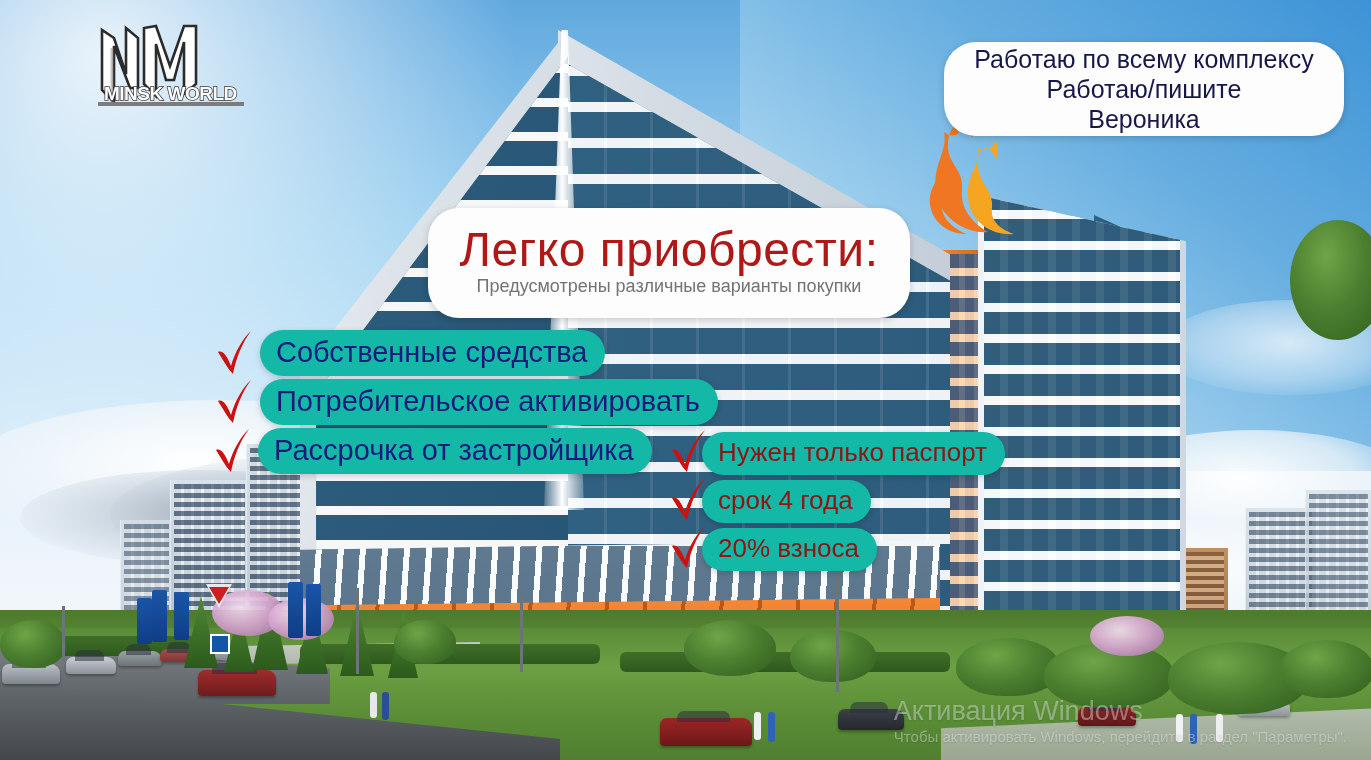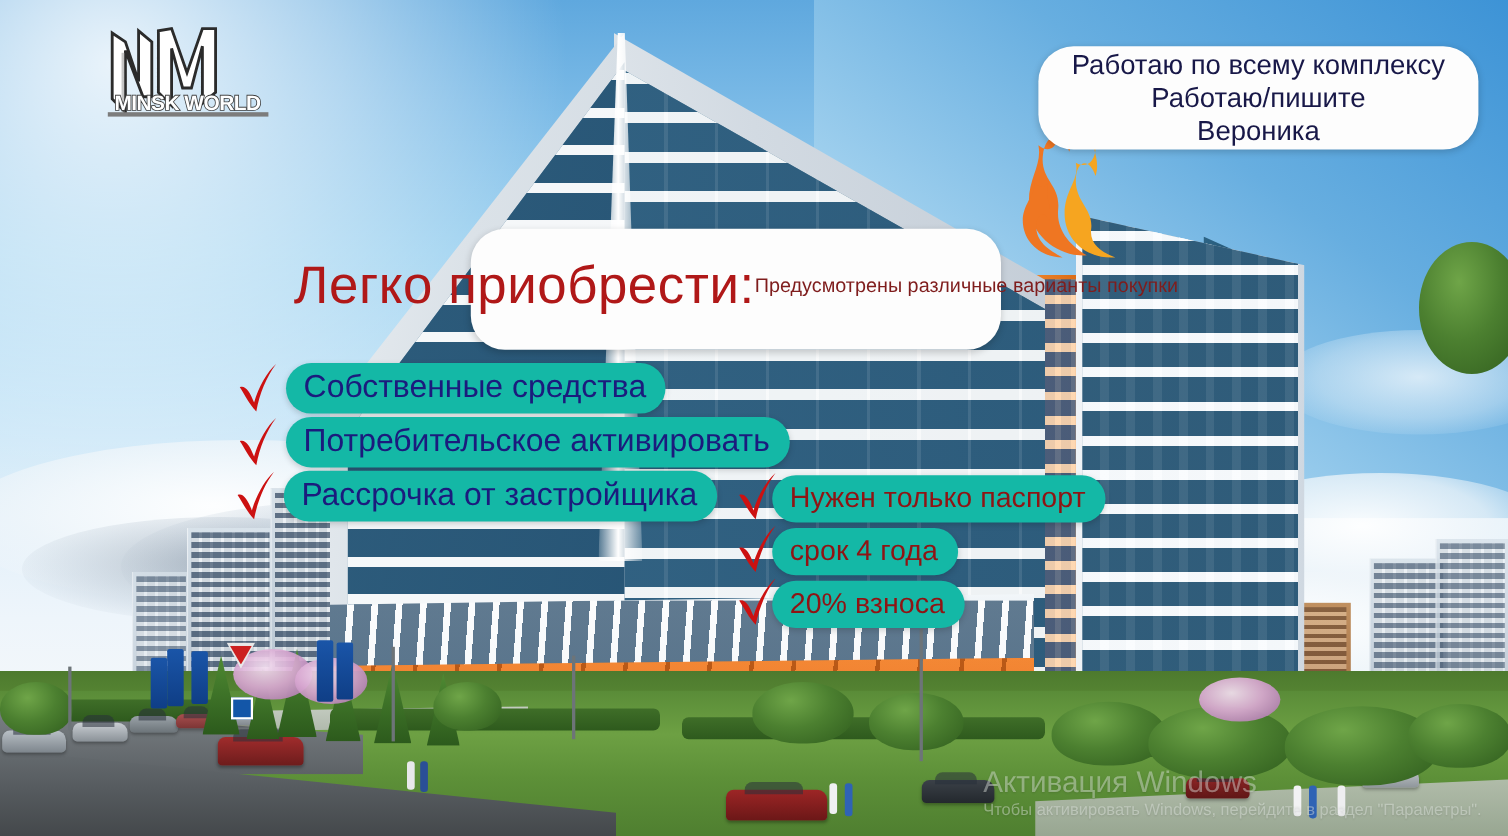--- a/index.html
+++ b/index.html
@@ -292,29 +292,29 @@
     flex-direction:column;
     color:#181848;
     font-size:25px; line-height:30px;
     padding:4px 14px;
   }
   .bubble-contact .line { white-space:nowrap; }
 
   .bubble-head {
     left:428px; top:208px; width:482px; height:110px;
     border-radius:31px;
-    justify-content:center;
+    flex-direction:column; justify-content:center;
     padding:2px 12px 8px;
   }
   .head-title {
     color:#b01818; font-size:48px; line-height:54px; letter-spacing:.5px;
     white-space:nowrap;
   }
   .head-sub {
-    color:#7f1d1d; font-size:18px; line-height:22px; margin-top:-2px;
+    color:#737373; font-size:18px; line-height:22px; margin-top:-2px;
     white-space:nowrap;
   }
 
   .check-row { position:absolute; display:flex; align-items:center; }
   .chk {
     position:relative; width:40px; height:46px; flex:0 0 40px; z-index:3;
   }
   .chk svg { width:100%; height:100%; display:block; }
   .pill {
     background:#14b8a6; border-radius:26px;

